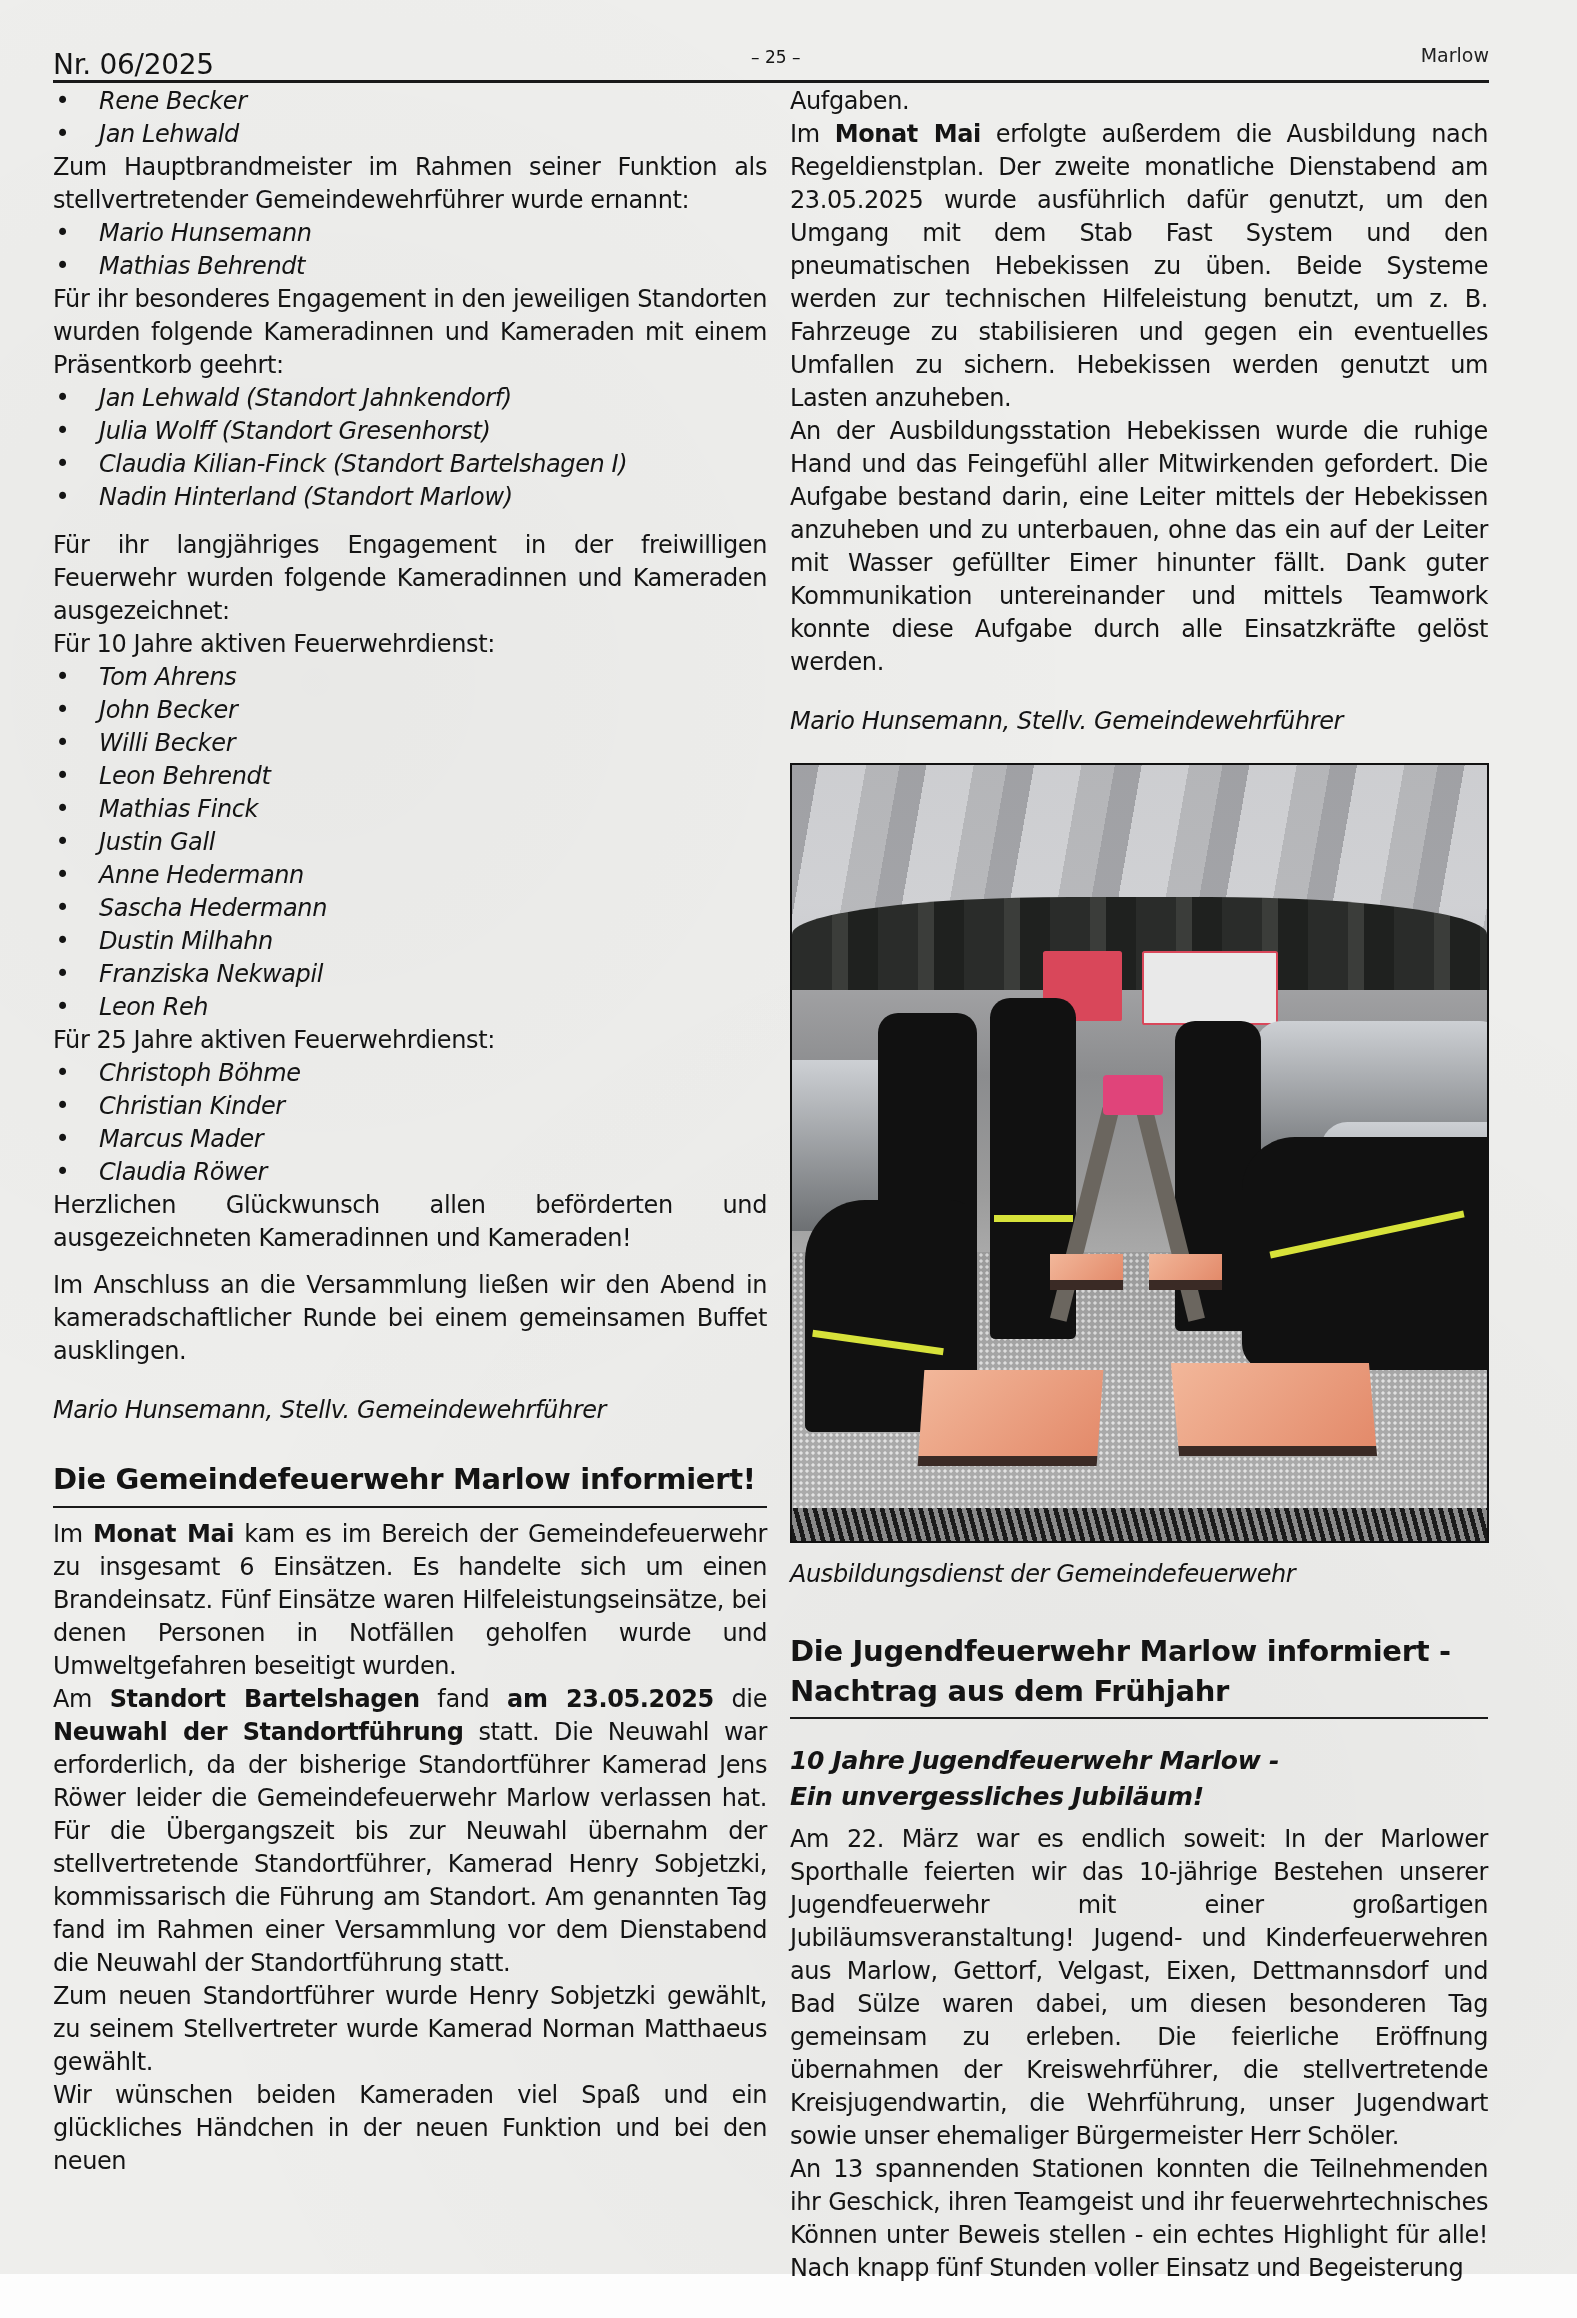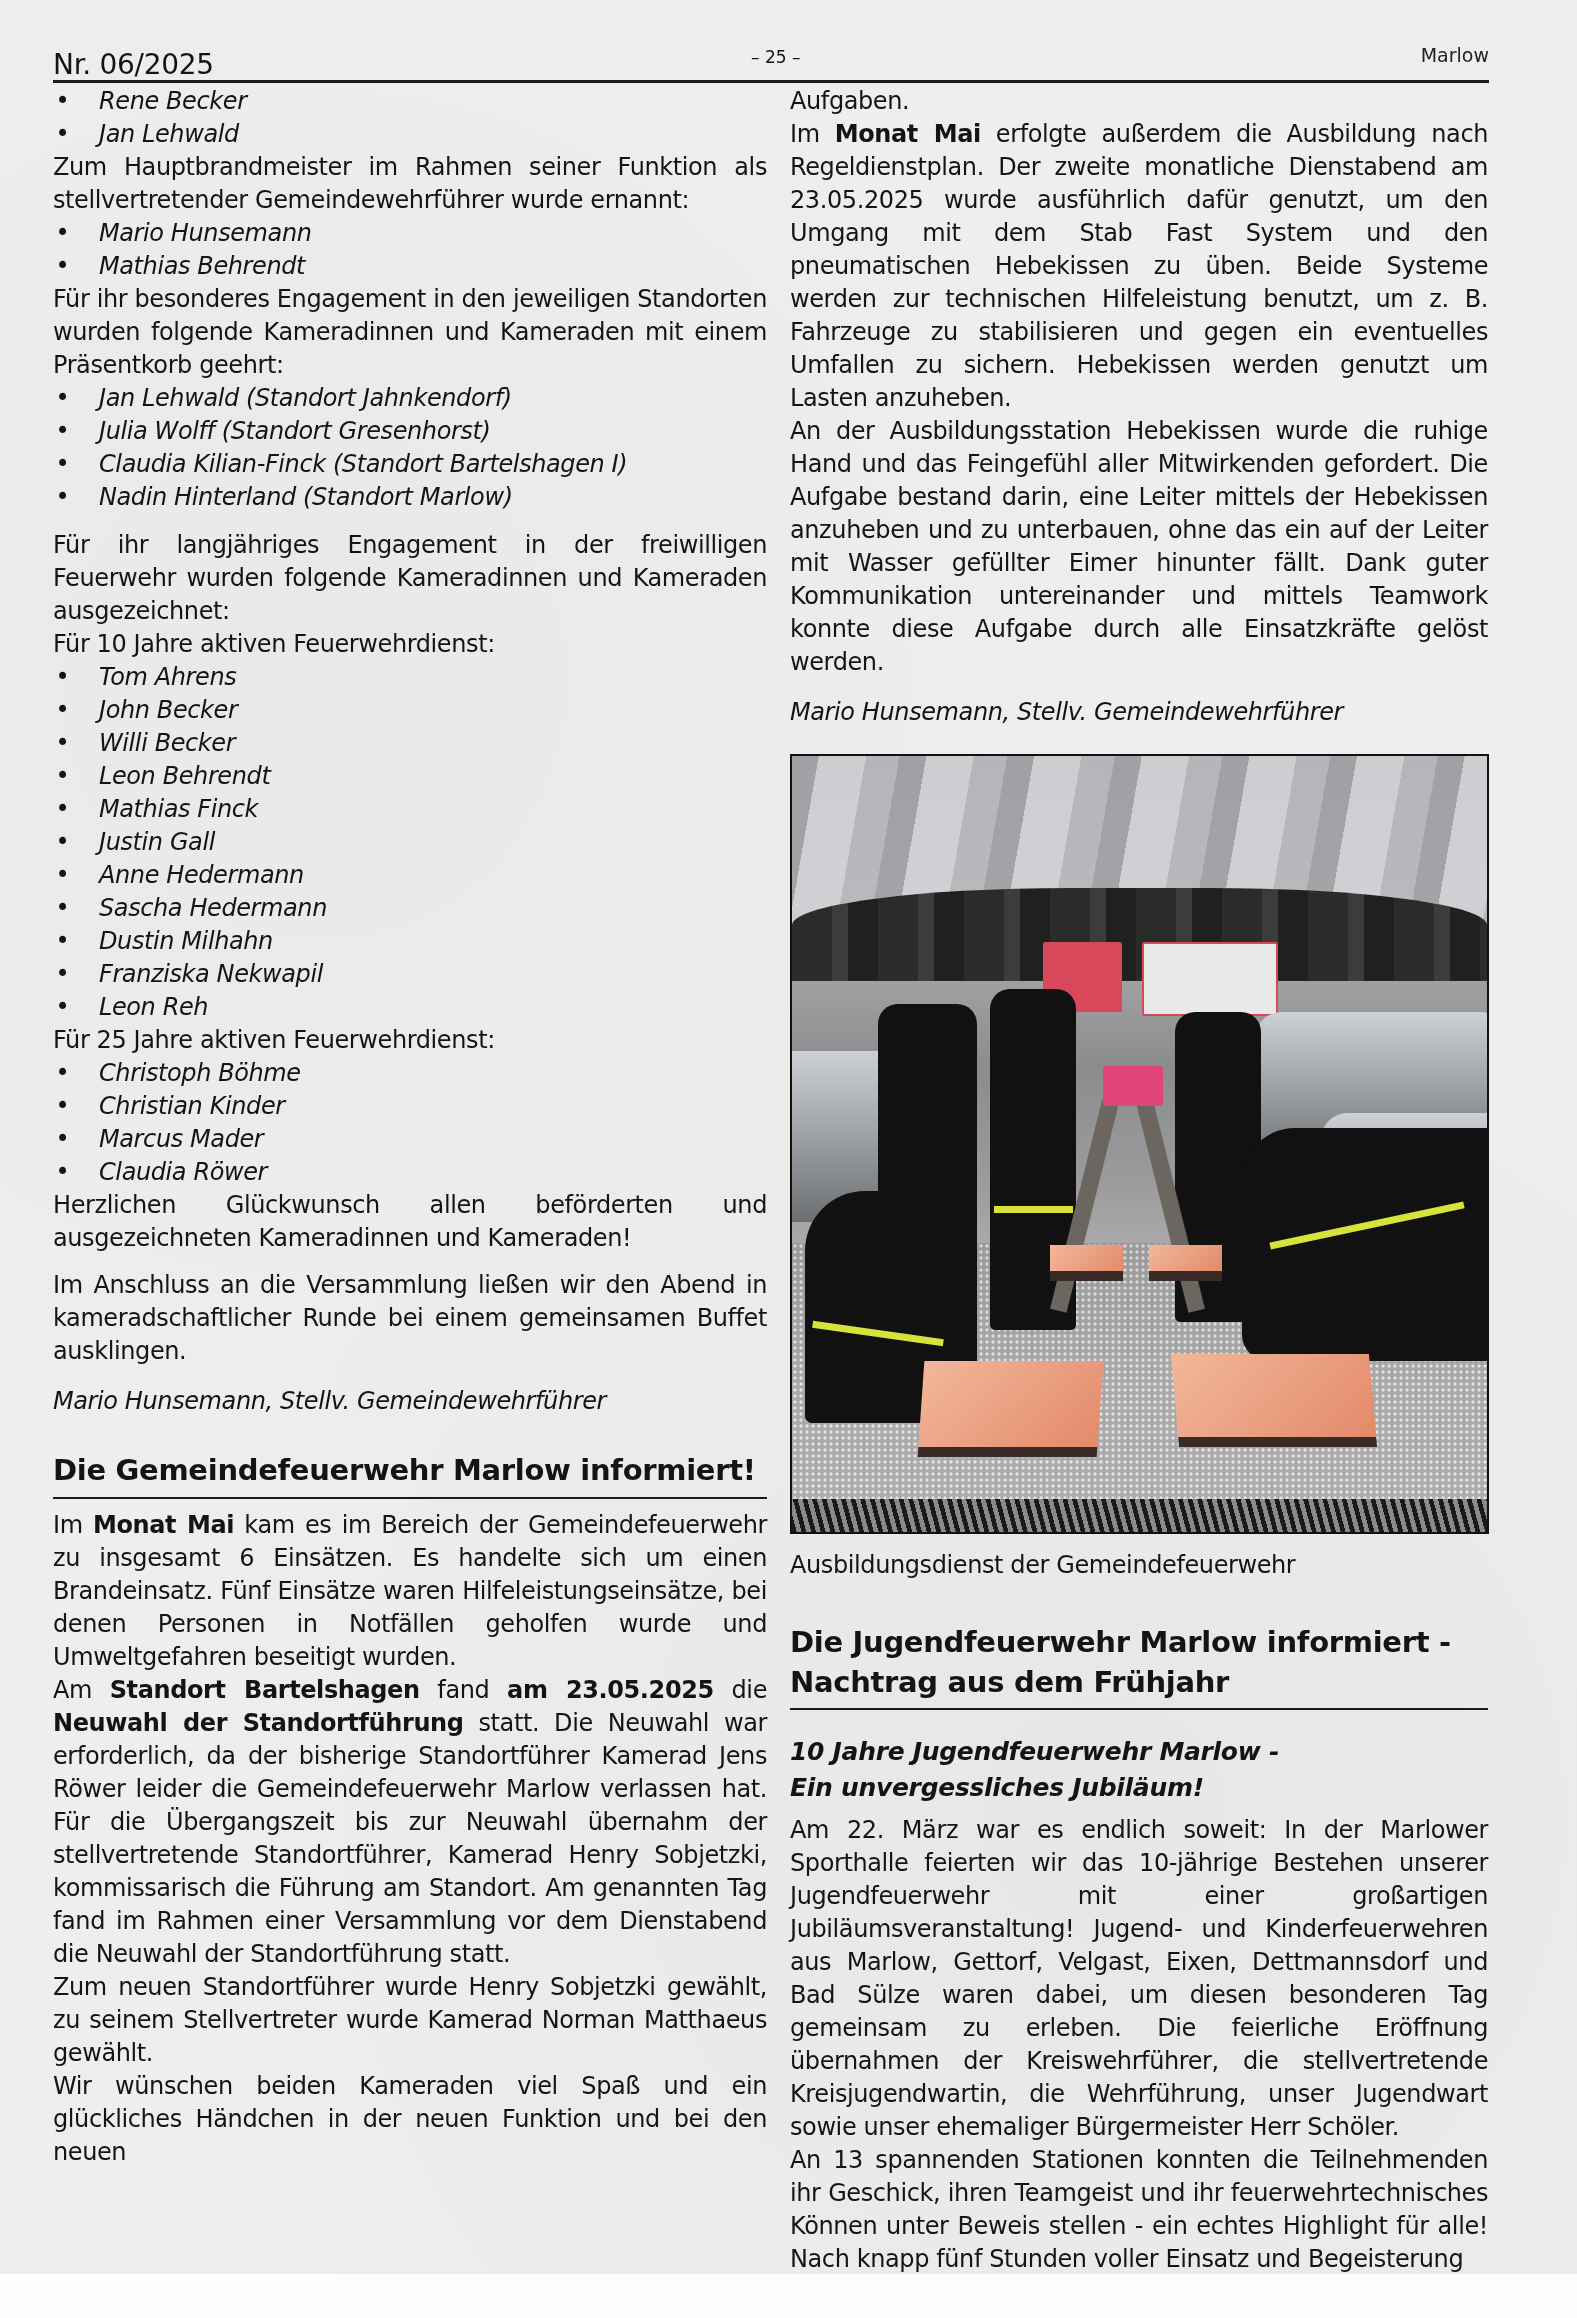--- a/index.html
+++ b/index.html
@@ -31,21 +31,21 @@
     .col.left { left: 53px; width: 714px; }
     .col.right { left: 790px; width: 698px; }
 
     p { margin: 0; text-align: justify; text-align-last: left; }
     .gap { height: 14.5px; }
     ul.names { list-style: none; margin: 0; padding: 0; }
     ul.names li { position: relative; padding-left: 46px; font-style: italic; height: 33px; }
     ul.names li .bullet { position: absolute; left: 2.6px; top: 0; font-style: normal; }
     b { font-weight: bold; }
 
-    .sig { text-align: center; font-style: italic; margin-top: 17px; }
+    .sig { text-align: center; font-style: italic; margin-top: 26px; }
 
     h2.section {
       margin: 0; font-weight: bold; font-size: 29px; line-height: 40px; letter-spacing: -0.3px;
       padding-bottom: 6.6px; border-bottom: 2.6px solid #1a1a1a;
     }
     h3.sub { margin: 0; font-weight: bold; font-size: 25px; line-height: 36px; letter-spacing: -0.3px; font-style: italic; }
 
     
     .photo {
       position: relative; width: 699px; height: 780px; margin-top: 25px;
@@ -61,21 +61,21 @@
     .photo .person { position:absolute; background:#111; border-radius: 20px 20px 5.3px 5.3px; }
     .photo .stripe { position:absolute; height:6.6px; background:#d7e23a; }
     .photo .ladder { position:absolute; width:17px; background:#6b665f; }
     .photo .board { position:absolute; background: linear-gradient(135deg, #f2b79a, #e38a6a); border-bottom: 10.6px solid #3a2a25; }
     .photo .bucket { position:absolute; background:#e0447a; border-radius: 4px; }
     .photo .drain { position:absolute; left:0; bottom:0; width:100%; height:33px;
       background: repeating-linear-gradient(75deg, #1a1a1a 0 4.6px, #8a8a8a 4.6px 9.3px); }
     .photo .ground { position:absolute; left:0; bottom:33px; width:100%; height:33%;
       background: radial-gradient(circle, #f4f4f4 0 1.3px, #8e8e8e 2px) 0 0/6px 6px; opacity:.55; }
 
-    .caption { margin-top: 14.5px; }
+    .caption { font-style: italic; margin-top: 14.5px; }
   </style>
 </head>
 <body>
 
 <div class="paper"></div>
 <div class="below"></div>
 
 <div class="header">
   <span class="issue">Nr. 06/2025</span>
   <span class="pageno">– 25 –</span>

